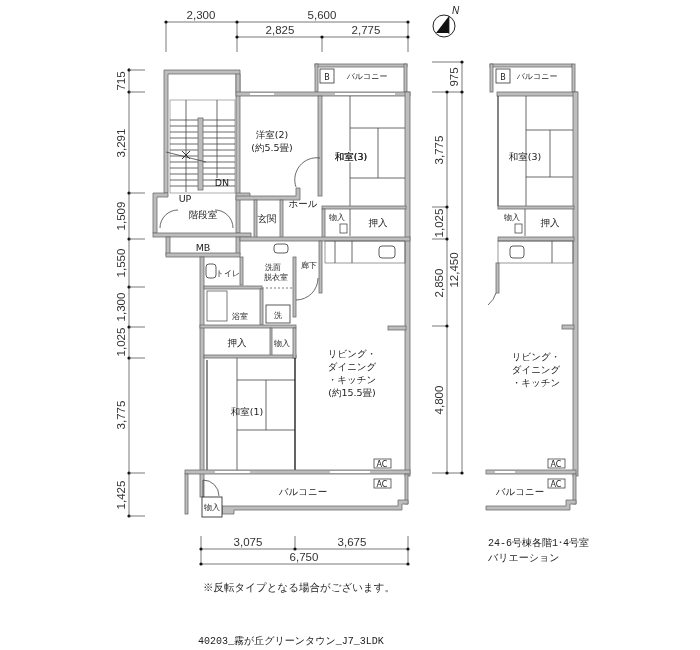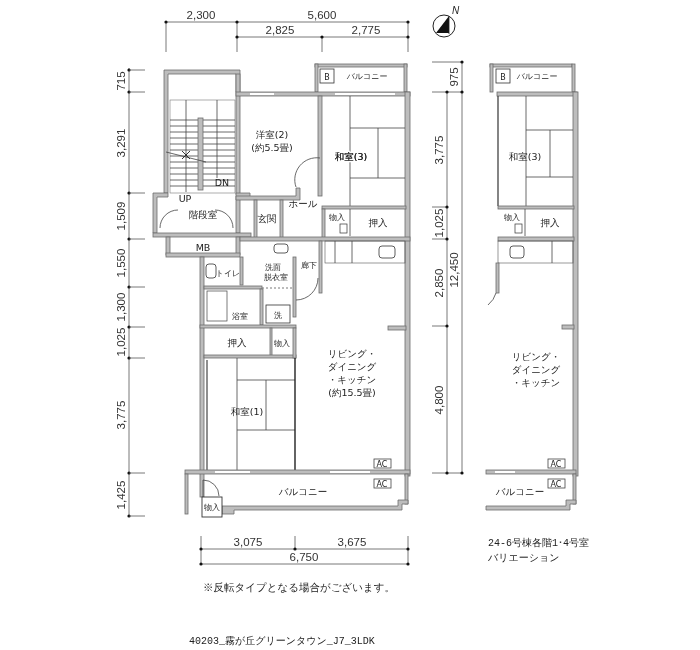--- a/index.html
+++ b/index.html
@@ -323,13 +323,13 @@
 </svg>
 
 <div class="note" style="left:488px; top:536px;">
   <div>24-6号棟各階1･4号室</div>
   <div>バリエーション</div>
 </div>
 
 <div class="note" style="left:190px; top:581px; font-size:10.5px;margin-left:13px;">
   <div>※反転タイプとなる場合がございます。</div>
 </div>
-<div class="note" style="left:189px; top:634px; font-size:10px;text-align:center;">40203_霧が丘グリーンタウン_J7_3LDK</div>
+<div class="note" style="left:198px; top:634px; font-size:10px;text-align:center;">40203_霧が丘グリーンタウン_J7_3LDK</div>
 
 </body></html>

